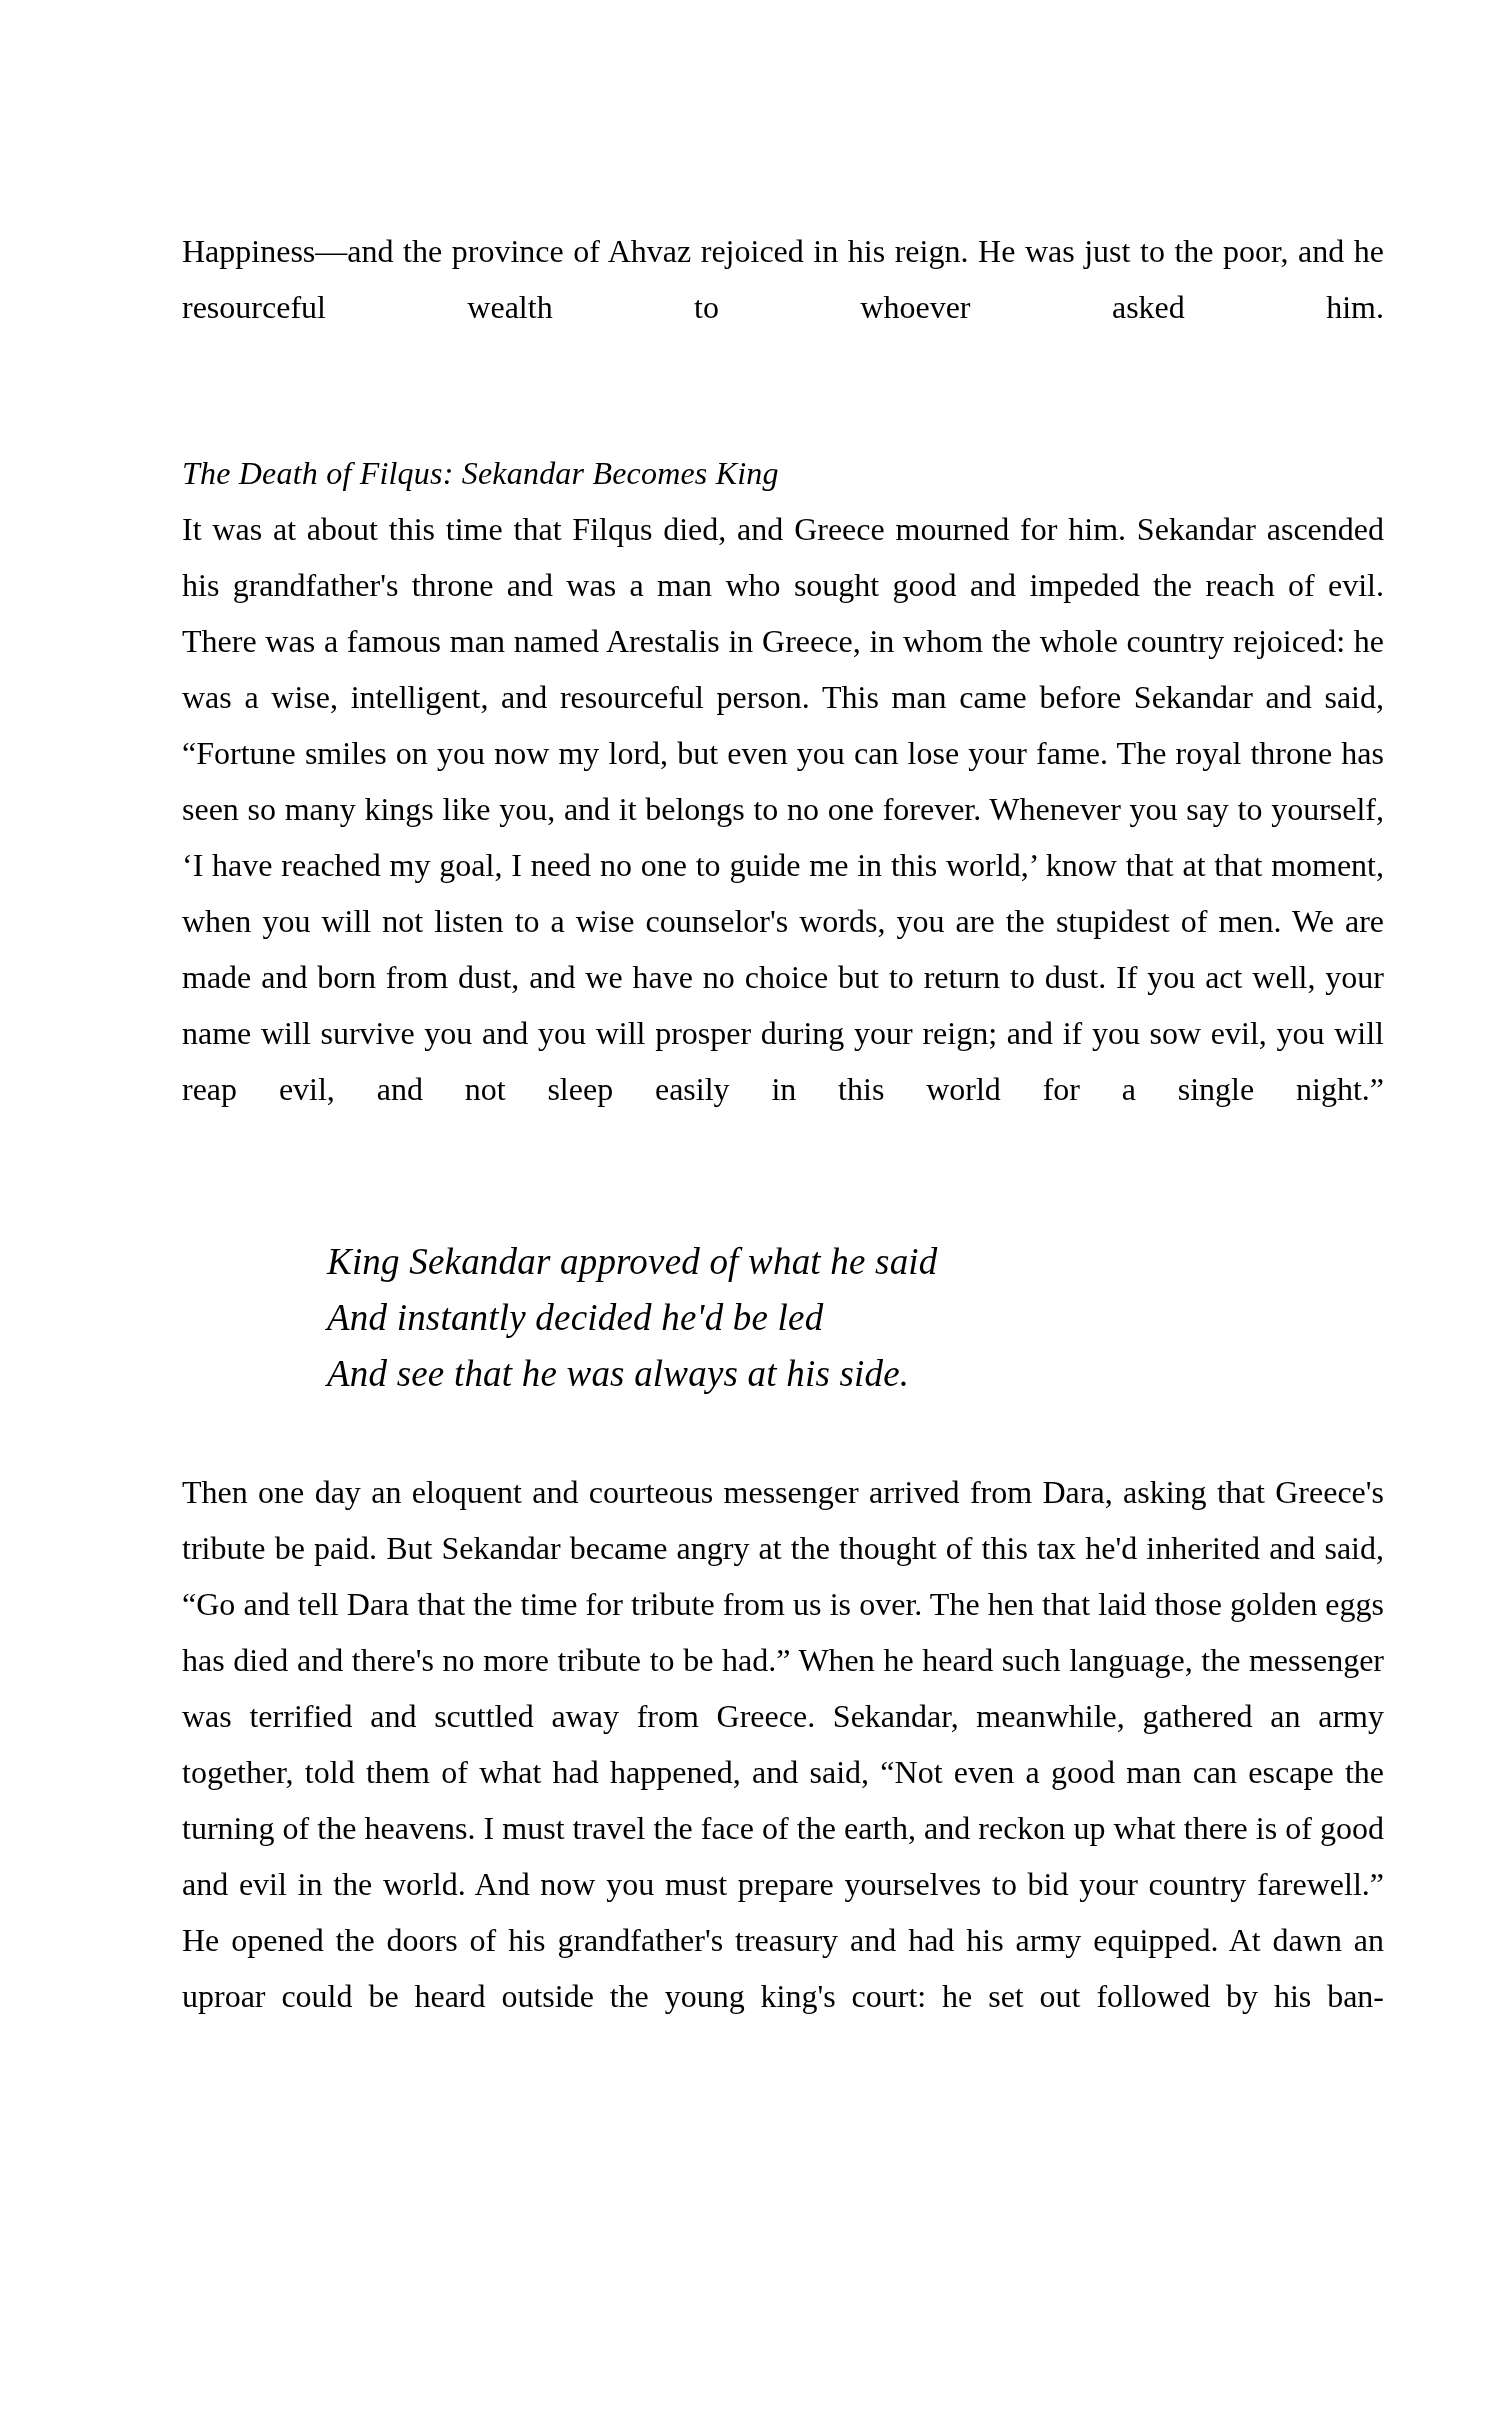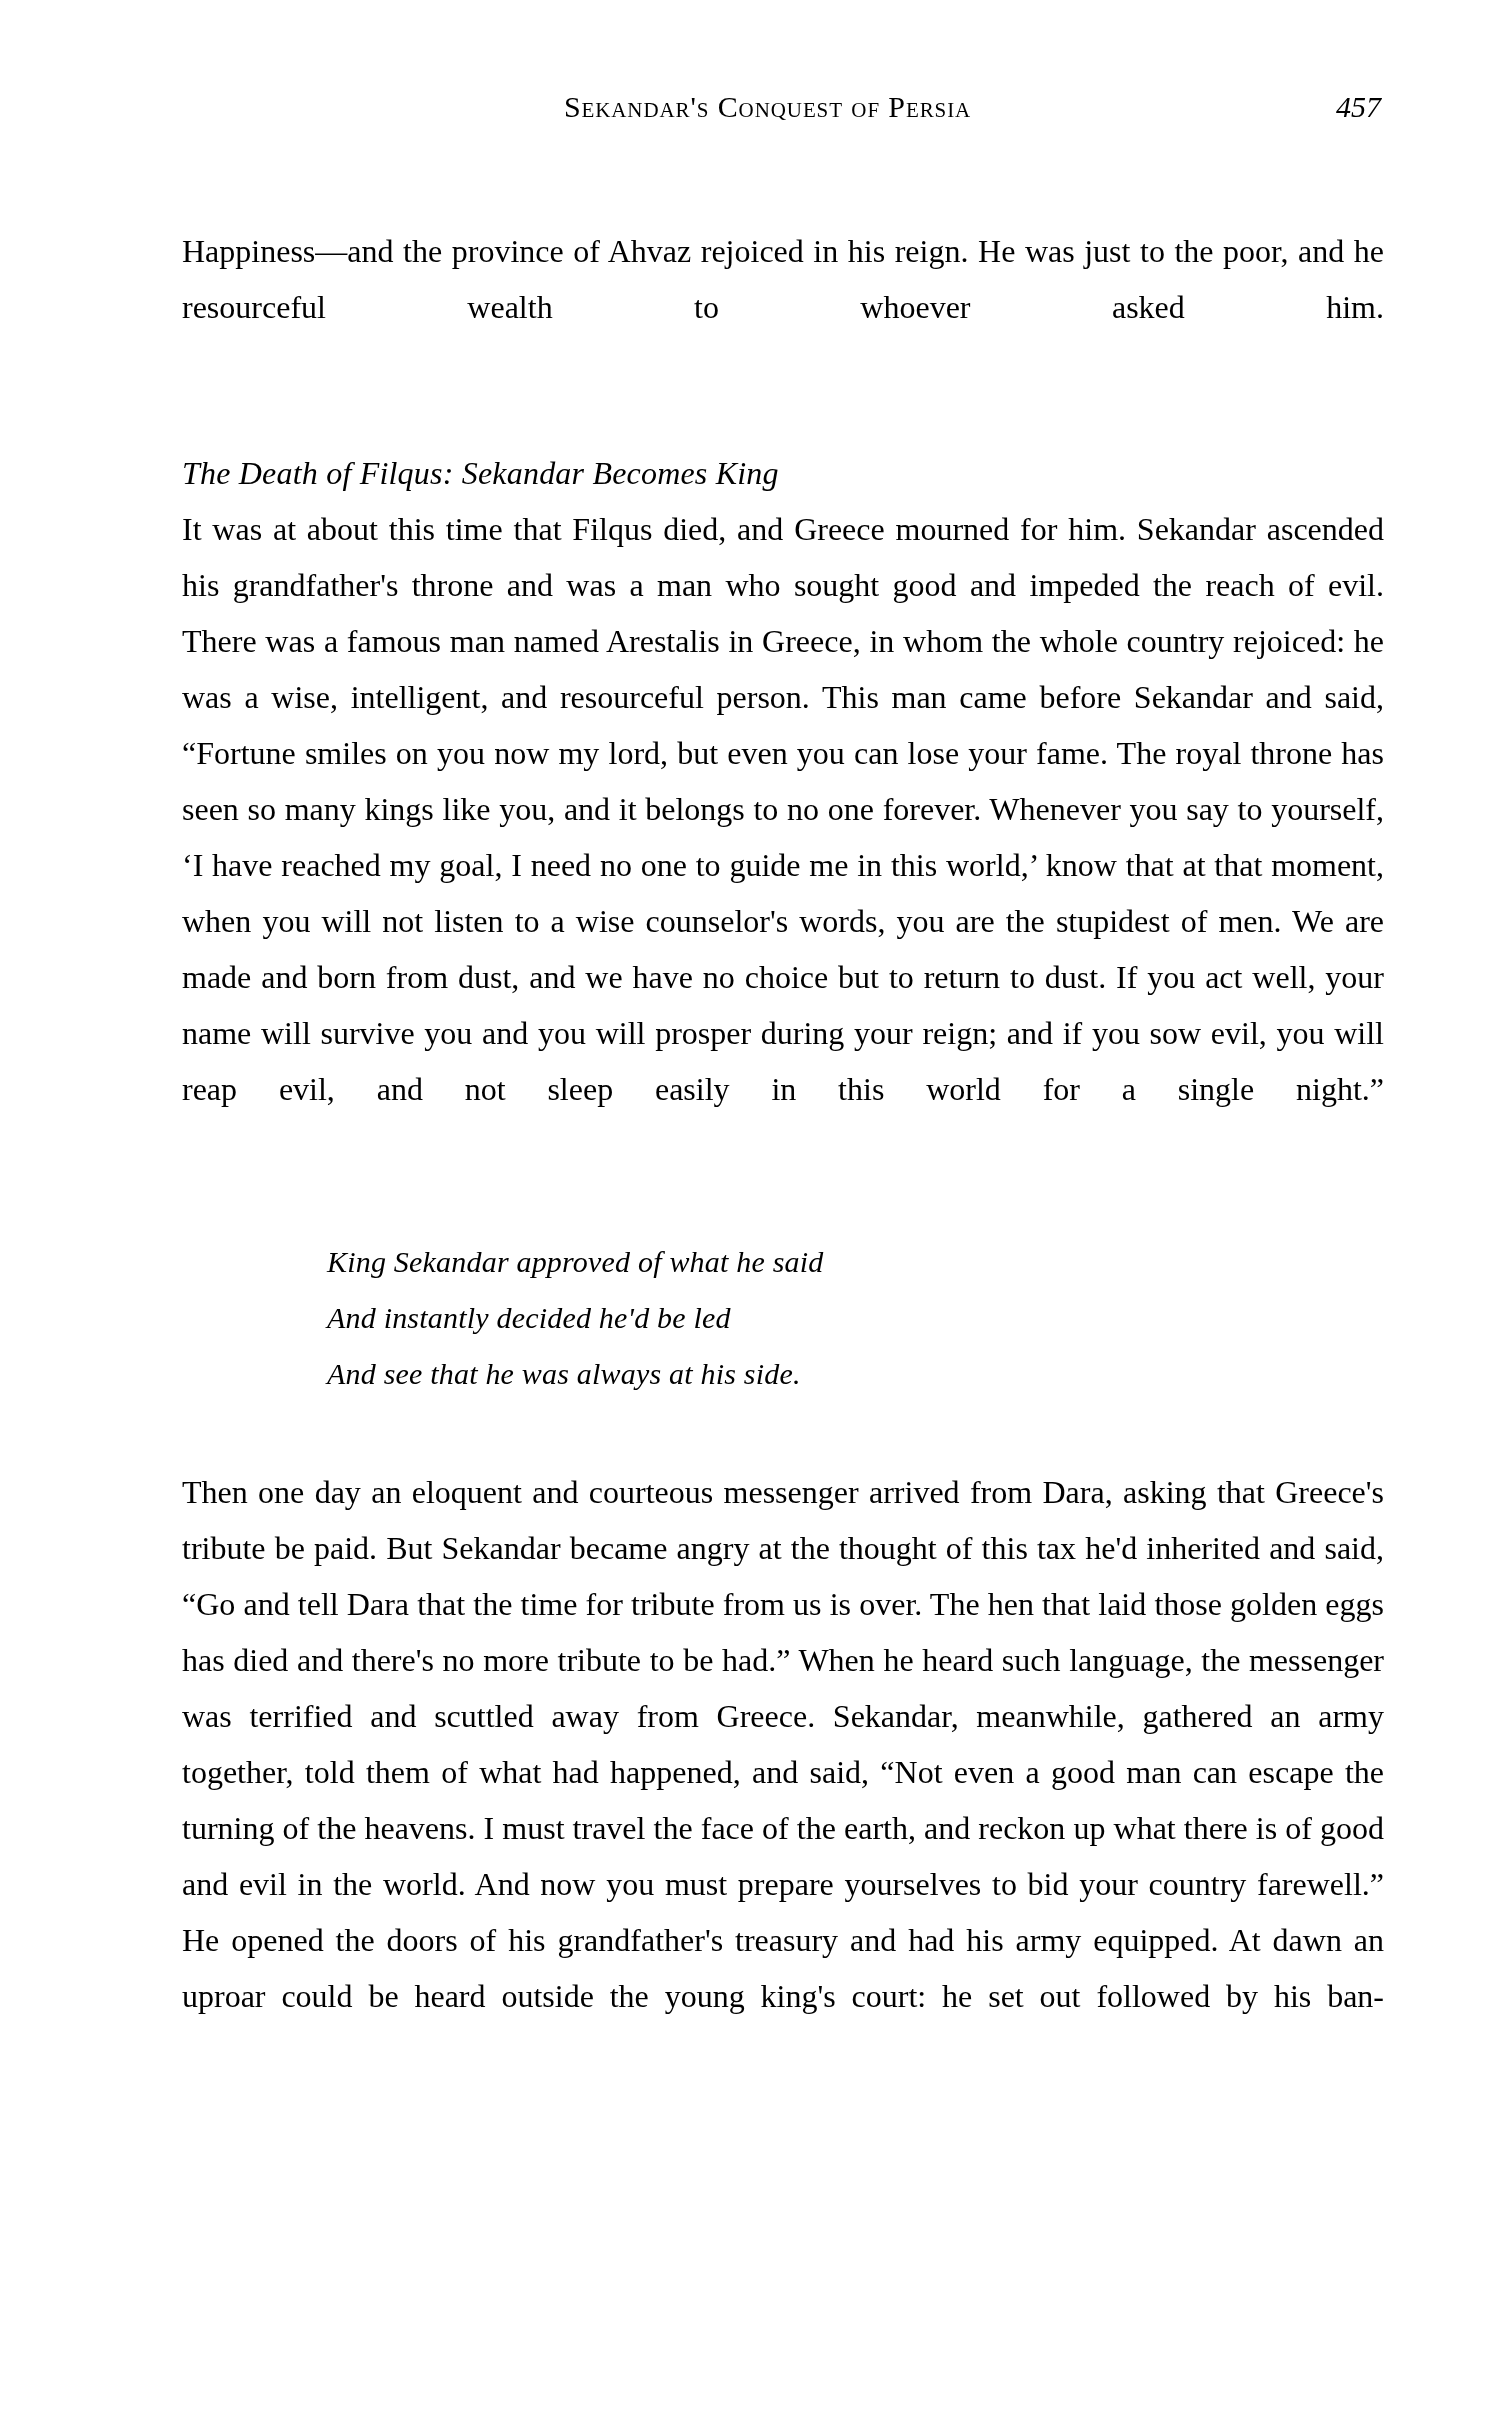--- a/index.html
+++ b/index.html
@@ -95,35 +95,31 @@
   .verse {
     margin: 0;
     padding: 0;
     margin-top: 61px;
     margin-bottom: 62px;
     margin-left: 145px;
   }
 
   .verse-line {
     font-style: italic;
-    font-size: 30px;
+    font-size: 37px;
     line-height: 56px;
     white-space: nowrap;
     letter-spacing: 0.2px;
   }
 </style>
 </head>
 <body>
 
 <div class="page">
 
-  <div class="running-head">
-    <span class="running-head-title">Sekandar's Conquest of Persia</span>
-    <span class="folio">457</span>
-  </div>
 
   <div class="textblock">
 
     <p class="body">Happiness—and the province of Ahvaz rejoiced in his reign. He was just to the poor, and he resourceful wealth to whoever asked him.</p>
 
     <div class="heading-wrap">
       <h2 class="section-heading">The Death of Filqus: Sekandar Becomes King</h2>
     </div>
 
     <p class="body">It was at about this time that Filqus died, and Greece mourned for him. Sekandar ascended his grandfather's throne and was a man who sought good and impeded the reach of evil. There was a famous man named Arestalis in Greece, in whom the whole country rejoiced: he was a wise, intelligent, and resourceful person. This man came before Sekandar and said, “Fortune smiles on you now my lord, but even you can lose your fame. The royal throne has seen so many kings like you, and it belongs to no one forever. Whenever you say to yourself, ‘I have reached my goal, I need no one to guide me in this world,’ know that at that moment, when you will not listen to a wise counselor's words, you are the stupidest of men. We are made and born from dust, and we have no choice but to return to dust. If you act well, your name will survive you and you will prosper during your reign; and if you sow evil, you will reap evil, and not sleep easily in this world for a single night.”</p>

